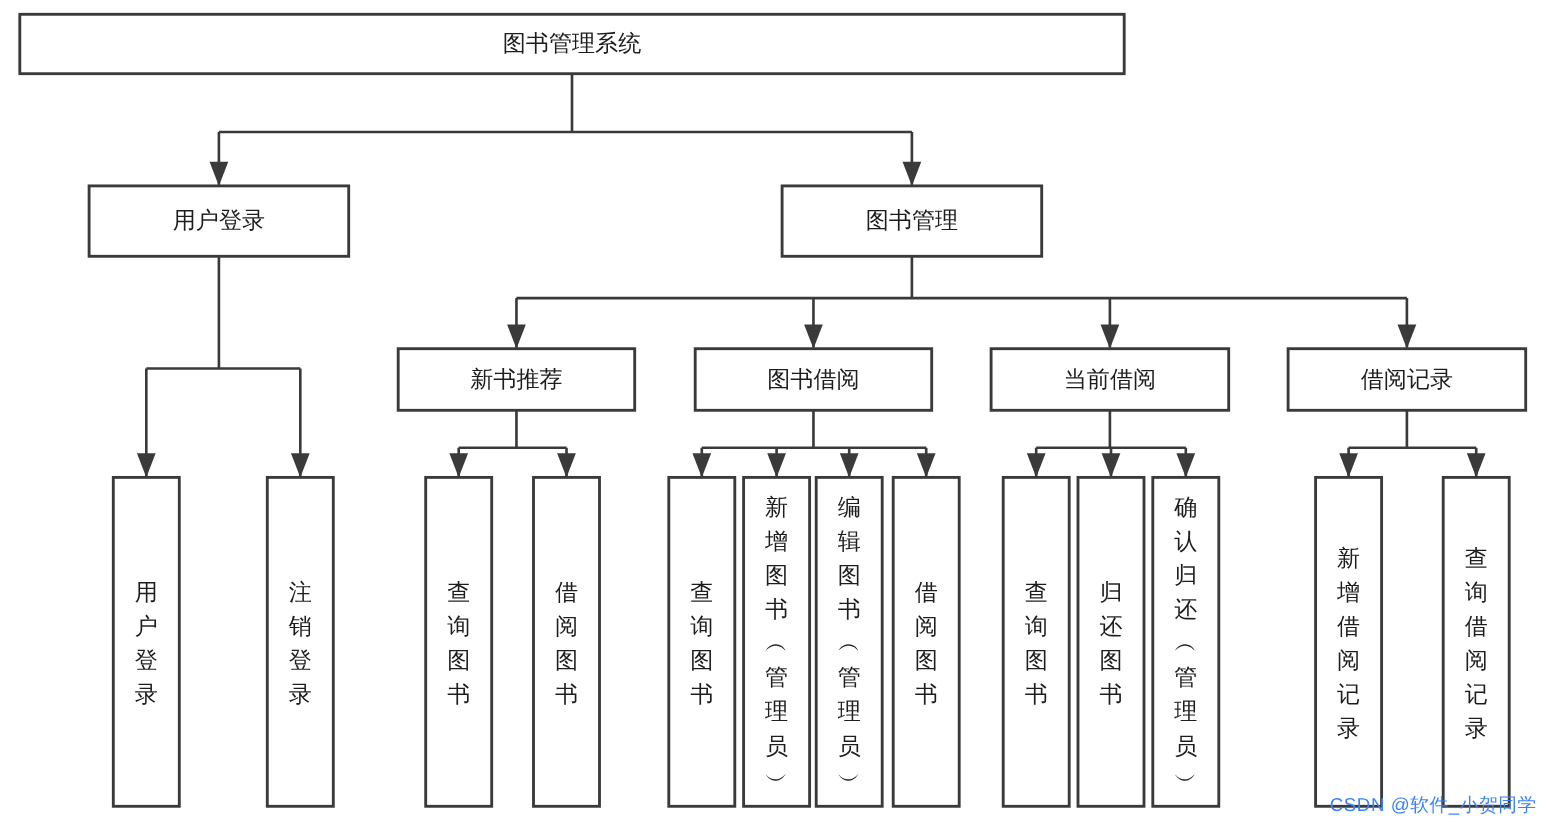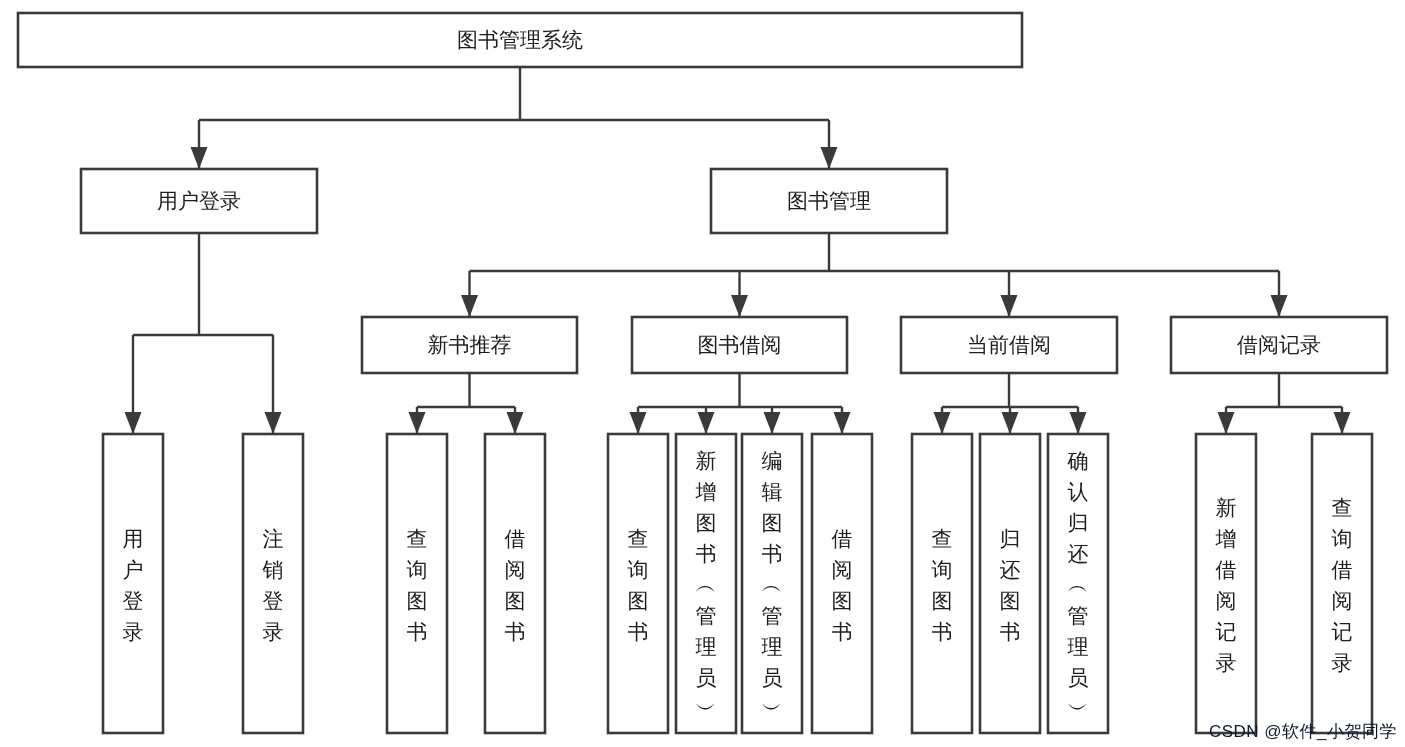--- a/index.html
+++ b/index.html
@@ -53,21 +53,21 @@
     fill: #1d1d1d;
     font-size: 21px;
     text-anchor: middle;
   }
   .watermark {
     position: absolute;
     right: 8px;
     bottom: 4px;
     font-family: "Liberation Sans", "DejaVu Sans", sans-serif;
     font-size: 17px;
-    color: #0f172a;
+    color: #3b82f6;
     letter-spacing: 0.5px;
     white-space: nowrap;
     user-select: none;
   }
 </style>
 </head>
 <body>
 
 <div id="chart-root">
   <svg id="flow" viewBox="0 0 1405 747" xmlns="http://www.w3.org/2000/svg">

